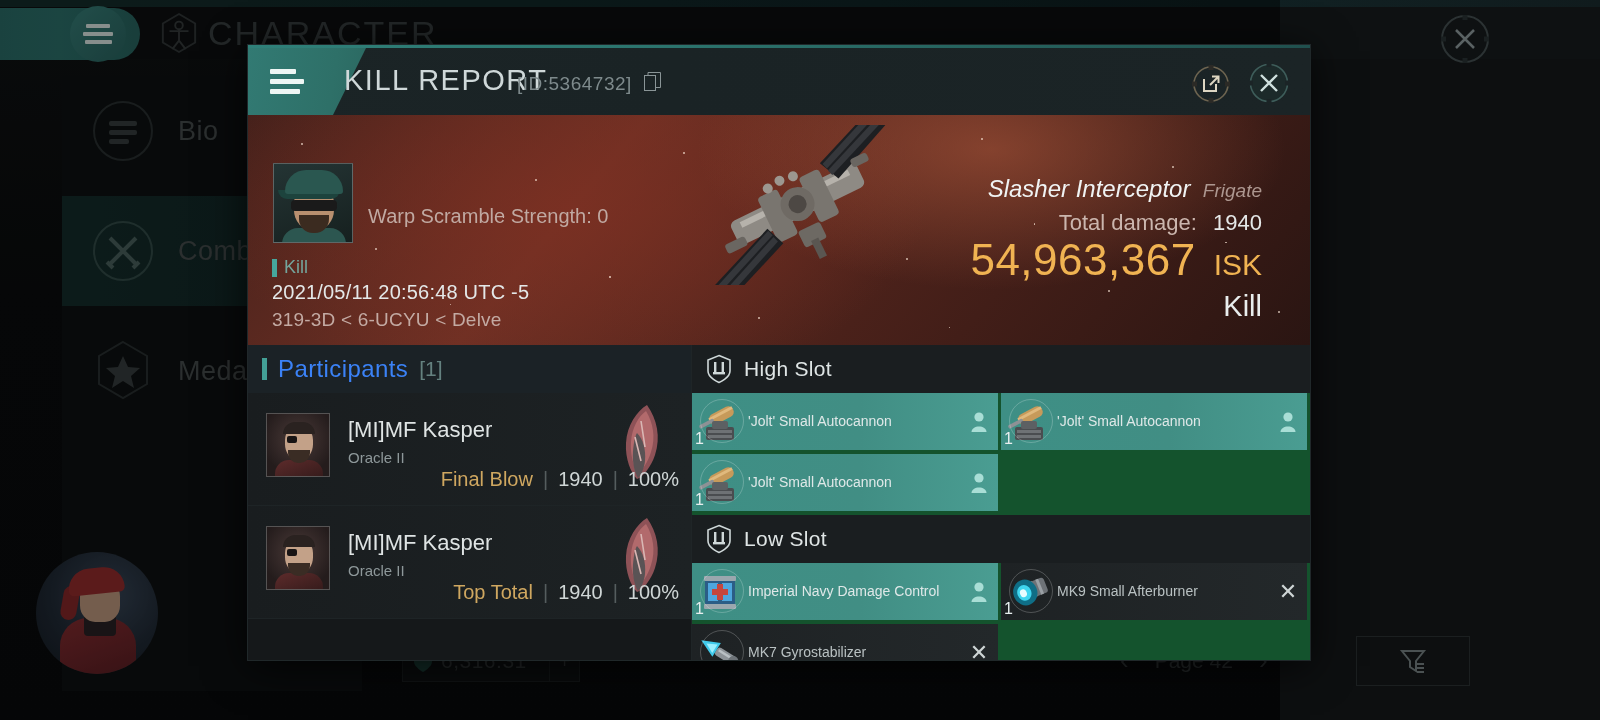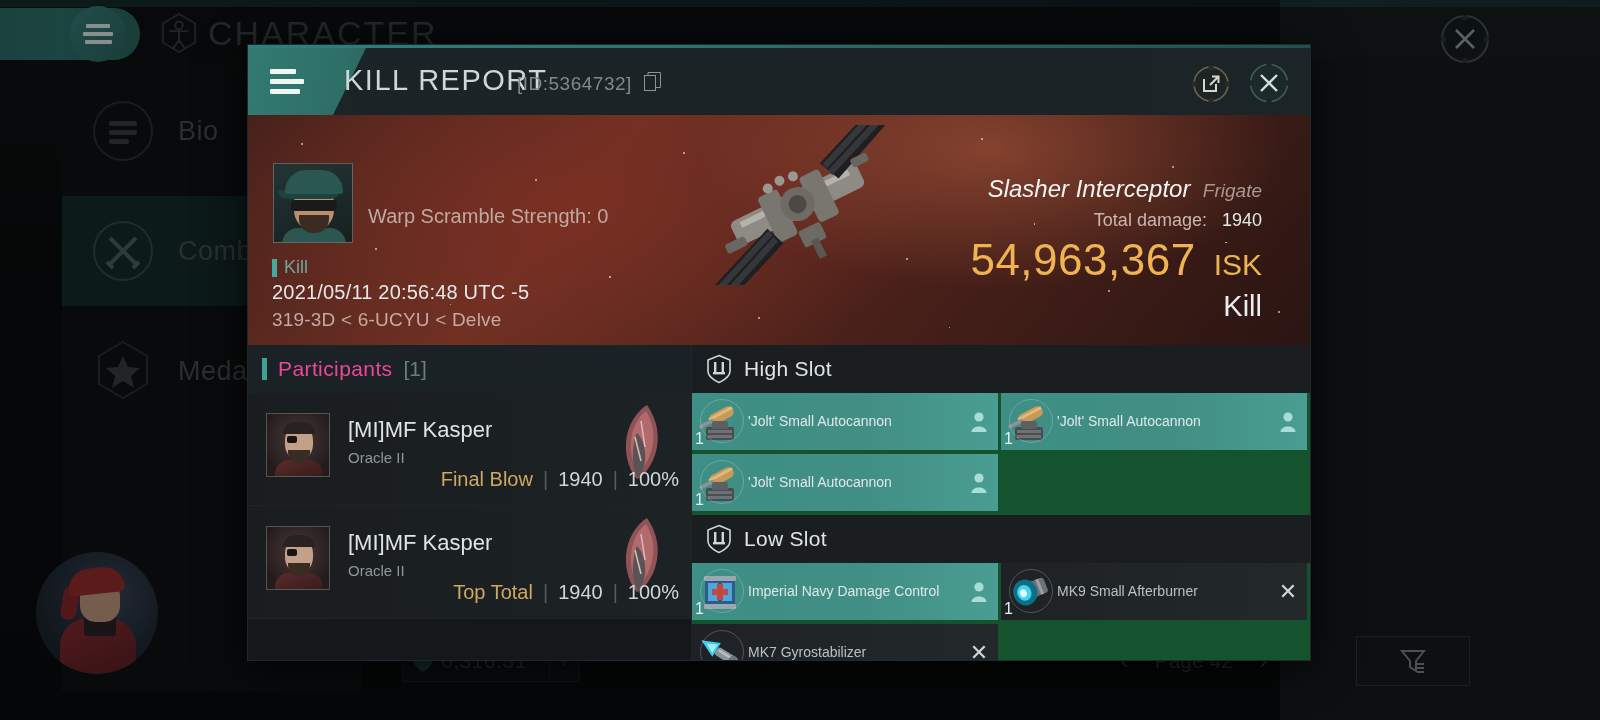--- a/index.html
+++ b/index.html
@@ -131,37 +131,37 @@
   .v-killbar { width:5px; height:18px; background:#46a79c; }
   .v-killtxt { font-size:18px; color:#74a59c; }
   .v-date { position:absolute; left:24px; top:166px; font-size:20px; color:#e4e8e8; letter-spacing:.2px; }
   .v-loc { position:absolute; left:24px; top:194px; font-size:19px; color:#c3aaa3; letter-spacing:.2px; }
 
   .ship-render { position:absolute; left:420px; top:10px; width:260px; height:160px; }
 
   .r-ship { position:absolute; right:48px; top:60px; text-align:right;font-style:italic; }
   .r-shipname { font-size:24px; color:#f0f3f3; display:inline-block; }
   .r-shipclass { font-size:19px; color:#ad9790; display:inline-block; margin-left:8px; }
-  .r-dmg { position:absolute; right:48px; top:95px; font-size:18px; color:#cbb6ae; }
+  .r-dmg { position:absolute; right:48px; top:95px; font-size:22px; color:#cbb6ae; }
   .r-dmg b { color:#e5e8e8; font-weight:400; margin-left:10px; }
   .r-isk { position:absolute; right:48px; top:120px; display:flex; align-items:baseline;
       justify-content:flex-end; gap:18px; }
   .r-iskval { font-size:44px; color:#f0b352; letter-spacing:.5px; }
   .r-iskunit { font-size:30px; color:#f0b352; }
   .r-result { position:absolute; right:48px; top:175px; font-size:29px; color:#e9eded; }
 
   
   .body-area { position:absolute; left:0; top:300px; width:100%; height:315px; display:flex; }
   .col-left { width:444px; height:100%; background:#15181a; border-right:1px solid #1f2527; }
   .col-right { flex:1; height:100%; background:#14532d; }
 
   .sec-head { height:48px; display:flex; align-items:center; gap:11px; padding-left:14px;
       background:#1b2226; }
   .sec-bar { width:5px; height:22px; background:#43a096; }
-  .sec-title { font-size:21px; color:#ec4899; letter-spacing:.4px; }
+  .sec-title { font-size:24px; color:#3b82f6; letter-spacing:.4px; }
   .sec-count { font-size:21px; color:#64817f; }
 
   .p-row { height:113px; position:relative; border-bottom:1px solid #1e2426;
       background:linear-gradient(90deg,#191d1f 0%,#1d2224 100%); }
   .p-av { position:absolute; left:18px; top:20px; width:64px; height:64px;
       border:1px solid rgba(190,200,200,.32); overflow:hidden;
       background:radial-gradient(circle at 50% 40%,#4a3a38 0%,#241c1c 75%); }
   .pa-head { position:absolute; left:18px; top:12px; width:28px; height:34px;
       border-radius:42% 42% 46% 46%; background:#c3a188; }
   .pa-hair { position:absolute; left:16px; top:8px; width:32px; height:12px;

